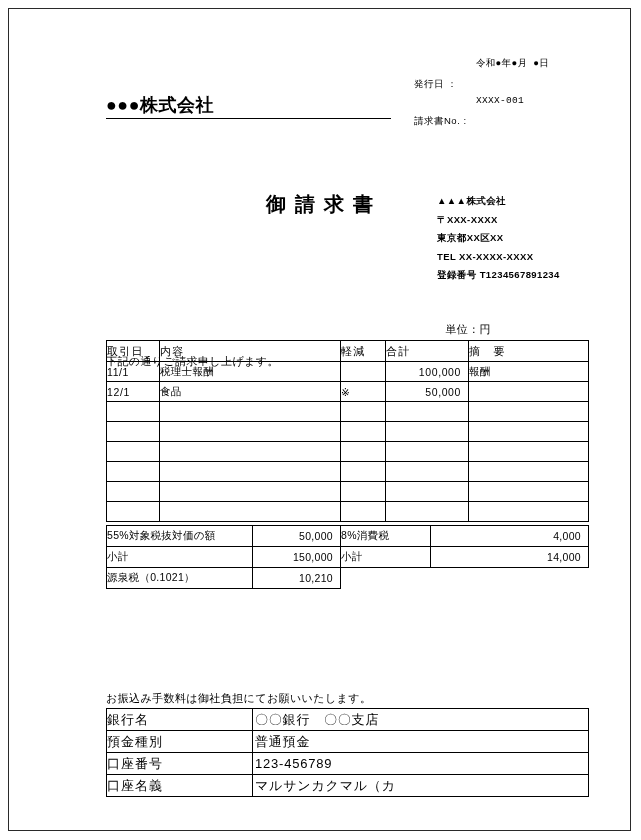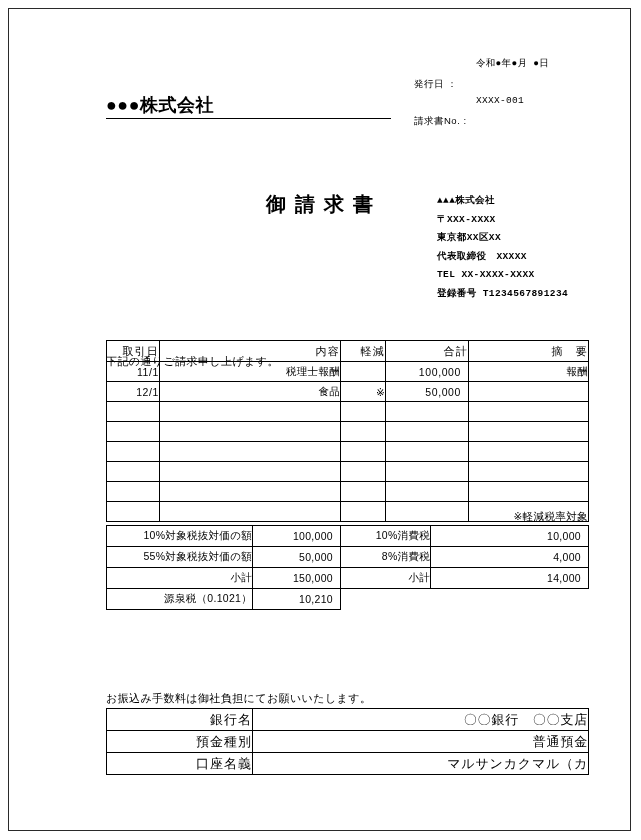--- a/index.html
+++ b/index.html
@@ -94,21 +94,20 @@
   
   .issuer {
     position: absolute;
     left: 428px;
     top: 183px;
     width: 190px;
     font-size: 9.5px;
     line-height: 18.5px;
     font-weight: bold;
     letter-spacing: 0.4px;
-    font-family: Liberation Mono, monospace;
   }
   .issuer div { white-space: nowrap; }
 
   
   .lead {
     position: absolute;
     left: 97px;
     top: 313px;
     font-size: 11px;
     letter-spacing: 0.4px;
@@ -129,23 +128,23 @@
     border-collapse: collapse;
     table-layout: fixed;
   }
   td, th {
     border: 1px solid #000000;
     font-weight: normal;
     font-size: 10.5px;
     padding: 0;
     letter-spacing: 0.3px;
   }
-  .c { text-align: right; margin-top: 15px; }
+  .c { text-align: left; margin-top: 15px; }
   .r { text-align: right; padding-right: 7px; }
-  .l { text-align: right; padding-left: 21px; }
+  .l { text-align: left; padding-left: 2px; }
 
   
   .items {
     position: absolute;
     left: 97px;
     top: 331px;
     width: 482px;
   }
   .items td { height: 19px; }
   .items .hdr td {
@@ -229,26 +228,26 @@
       <div class="recipient-company">●●●株式会社</div>
       <div class="recipient-rule"></div>
     </div>
 
     <div class="doc-title">御請求書</div>
 
     <div class="issuer">
       <div>▲▲▲株式会社</div>
       <div>〒XXX-XXXX</div>
       <div>東京都XX区XX</div>
-      <div>代表取締役　XXXXX</div>
       <div>TEL XX-XXXX-XXXX</div>
       <div>登録番号 T1234567891234</div>
     </div>
 
     <div class="lead">下記の通りご請求申し上げます。</div>
+    <div class="unit">単位：円</div>
 
     <table class="items">
       <colgroup>
         <col style="width:53px">
         <col style="width:181px">
         <col style="width:45px">
         <col style="width:83px">
         <col style="width:120px">
       </colgroup>
       <tbody id="items-body">
@@ -311,37 +310,30 @@
           <tr>
             <td class="c num"></td>
             <td class="c"></td>
             <td class="c"></td>
             <td class="r num"></td>
             <td class="c"></td>
           </tr>
         </tbody>
     </table>
 
-    <div class="reduced-note">※軽減税率対象</div>
 
     <table class="summary">
       <colgroup>
         <col style="width:146px">
         <col style="width:88px">
         <col style="width:90px">
         <col style="width:158px">
       </colgroup>
       <tbody id="summary-body">
           <tr>
-            <td class="c">10%対象税抜対価の額</td>
-            <td class="r">100,000</td>
-            <td class="c">10%消費税</td>
-            <td class="r">10,000</td>
-          </tr>
-          <tr>
             <td class="c">55%対象税抜対価の額</td>
             <td class="r">50,000</td>
             <td class="c">8%消費税</td>
             <td class="r">4,000</td>
           </tr>
           <tr>
             <td class="c">小計</td>
             <td class="r">150,000</td>
             <td class="c">小計</td>
             <td class="r">14,000</td>
@@ -364,20 +356,24 @@
       <tbody id="bank-body">
           <tr>
             <td class="c bank-label">銀行名</td>
             <td class="l bank-value">〇〇銀行　〇〇支店</td>
           </tr>
           <tr>
             <td class="c bank-label">預金種別</td>
             <td class="l bank-value">普通預金</td>
           </tr>
           <tr>
+            <td class="c bank-label">口座番号</td>
+            <td class="l bank-value">123-456789</td>
+          </tr>
+          <tr>
             <td class="c bank-label">口座名義</td>
             <td class="l bank-value">マルサンカクマル（カ</td>
           </tr>
         </tbody>
     </table>
 
   </div>
 </div>
 
 </body></html>

